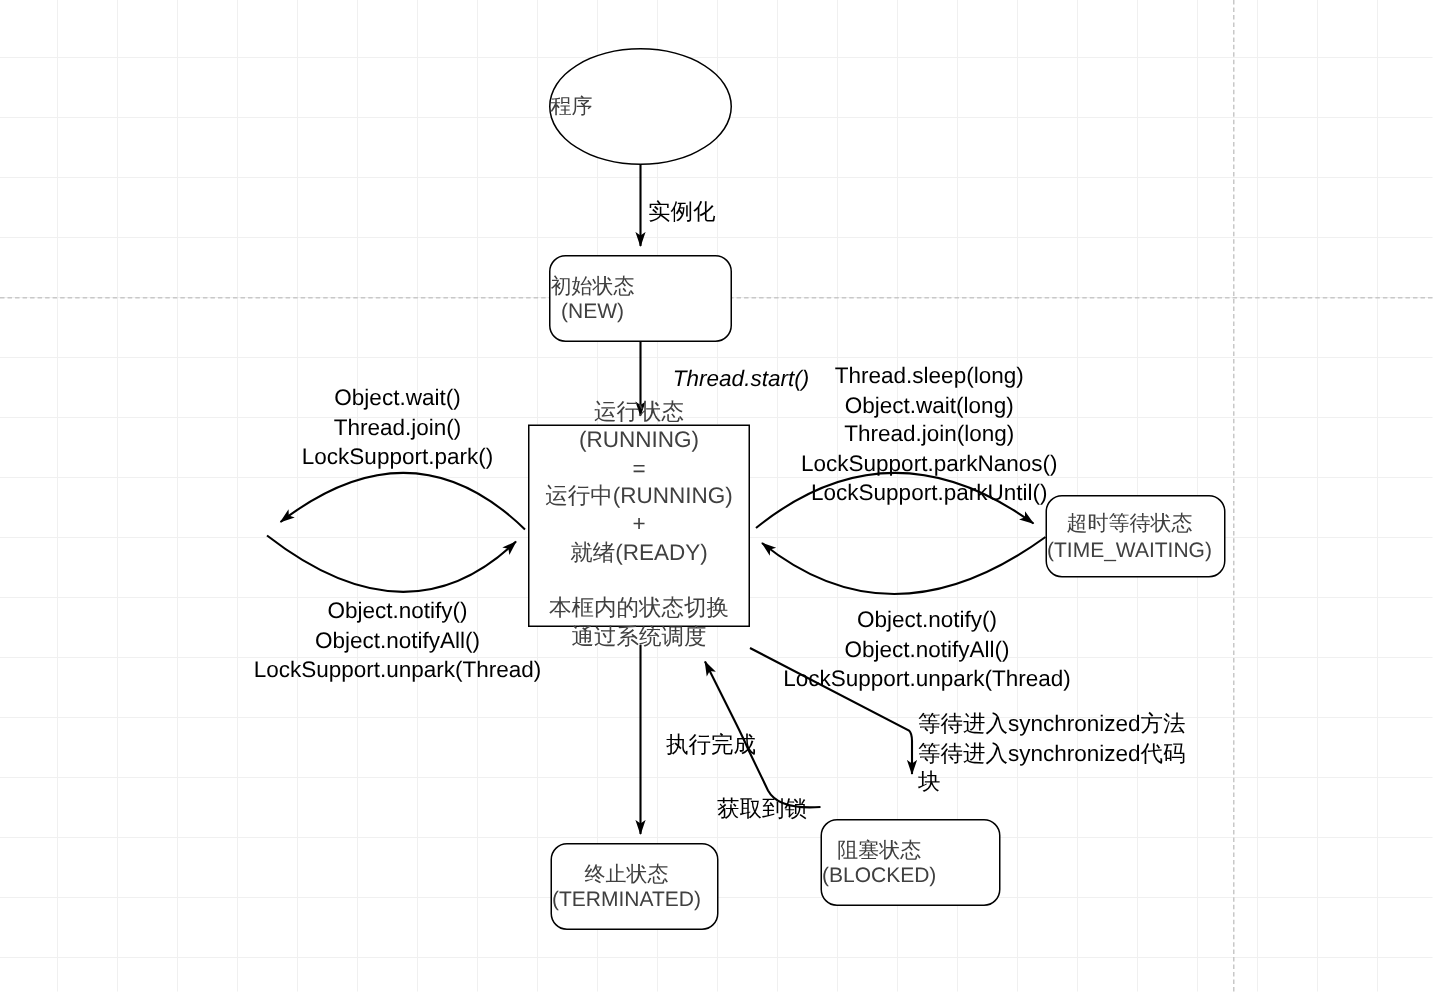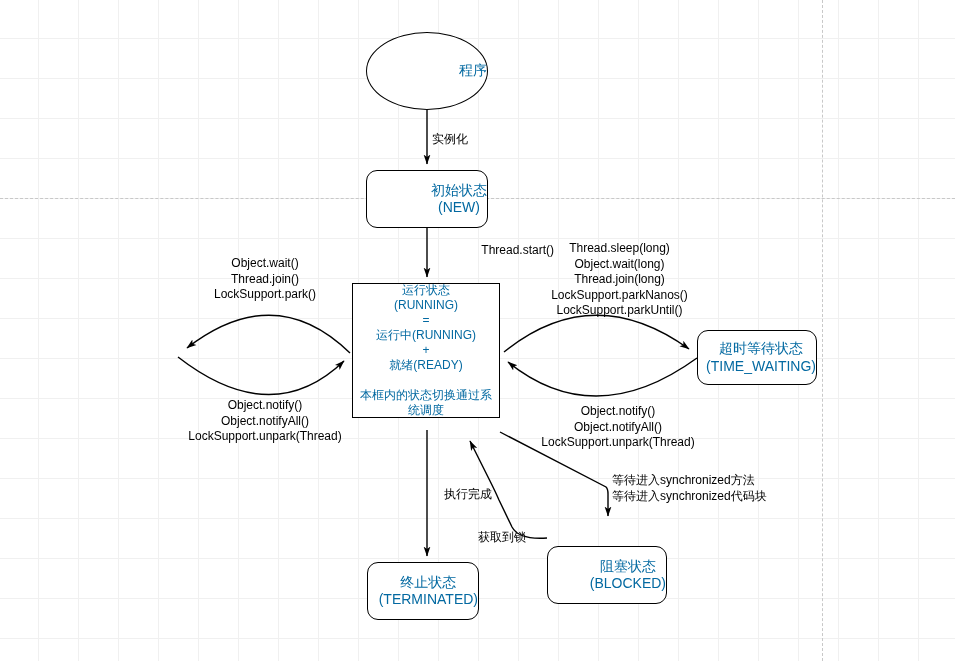--- a/index.html
+++ b/index.html
@@ -25,38 +25,38 @@
   }
   .guide-v{
     position:absolute;top:0;height:661px;width:0;
     border-left:1px dashed #c8c8c8;
   }
   svg.edges{position:absolute;left:0;top:0;width:955px;height:661px;overflow:visible;}
   .node{
     position:absolute;
     background:#ffffff;
     border:1.4px solid #000000;
-    display:flex;align-items:center;justify-content:flex-end;
+    display:flex;align-items:center;justify-content:flex-start;
     text-align:center;
-    color:#0369a1;
+    color:#404040;
     box-sizing:border-box;
     line-height:1.25;
   }
   .node .txt{white-space:pre-line;}
   .rounded{border-radius:11px;}
   .ellipse{border-radius:50%;}
   .square{border-radius:0;}
   .lbl{
     position:absolute;
     color:#000;
     text-align:center;
     white-space:pre-line;
     line-height:1.3;
   }
-  .f14{font-size:12px;}
+  .f14{font-size:15px;}
   .f15{font-size:14px;}
 </style>
 </head>
 <body>
 
 <div id="canvas">
 
   <div class="guide-h" style="top:198px;"></div>
   <div class="guide-v" style="left:822px;"></div>
 
@@ -117,21 +117,21 @@
 (BLOCKED)</span>
   </div>
 
   <div class="node rounded f15" style="left:367px;top:562px;width:112px;height:58px;">
     <span class="txt">终止状态
 (TERMINATED)</span>
   </div>
 
   <div class="lbl f14" style="left:432px;top:132px;width:90px;text-align:left;">实例化</div>
 
-  <div class="lbl f14" style="left:434px;top:243px;width:120px;text-align:right;">Thread.start()</div>
+  <div class="lbl f14" style="left:434px;top:243px;width:120px;text-align:center;font-style:italic;">Thread.start()</div>
 
   <div class="lbl f14" style="left:175px;top:256px;width:180px;">Object.wait()
 Thread.join()
 LockSupport.park()</div>
 
   <div class="lbl f14" style="left:155px;top:398px;width:220px;">Object.notify()
 Object.notifyAll()
 LockSupport.unpark(Thread)</div>
 
   <div class="lbl f14" style="left:512px;top:241px;width:215px;">Thread.sleep(long)

